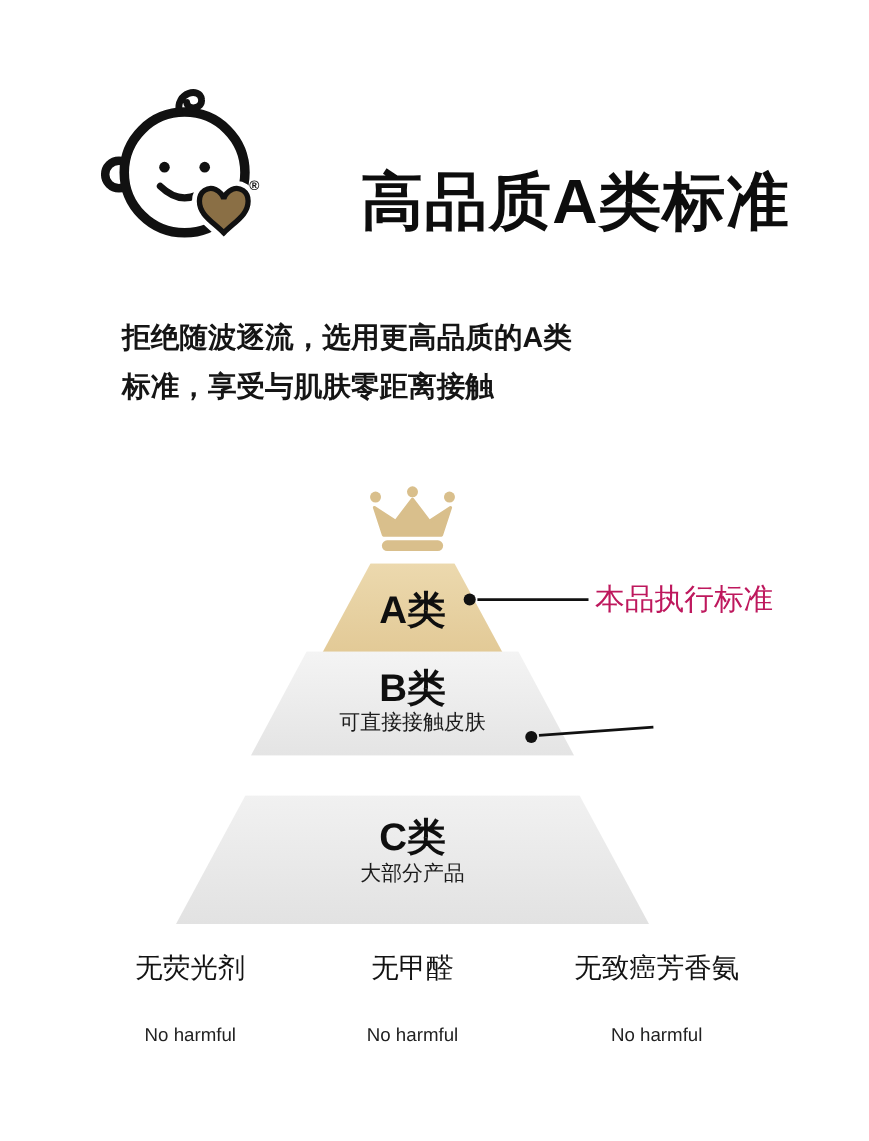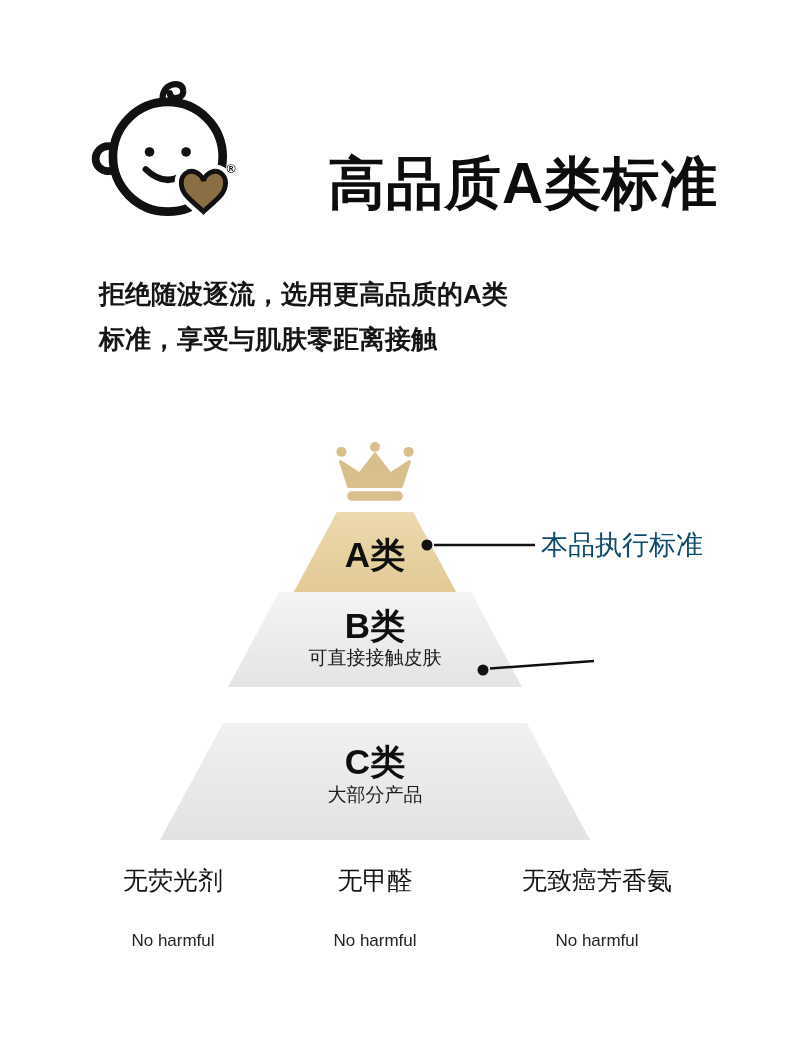--- a/index.html
+++ b/index.html
@@ -8,21 +8,21 @@
     font-family:"Liberation Sans","DejaVu Sans",sans-serif;color:#111;overflow:hidden;
   }
   
   .logo{position:absolute;left:86px;top:74px;width:154px;height:154px;}
   
   .title{
     position:absolute;left:328px;top:146px;margin:0;
     font-size:57px;font-weight:900;letter-spacing:1px;white-space:nowrap;color:#0d0d0d;
   }
   .subtitle{
-    position:absolute;left:95px;top:268px;margin:4px;
+    position:absolute;left:95px;top:268px;margin:16px;
     font-size:26px;font-weight:700;line-height:45px;color:#151515;
   }
   
   .crown{position:absolute;left:327px;top:440px;width:96px;height:66px;}
   
   .tier{
     position:absolute;display:flex;flex-direction:column;align-items:center;justify-content:center;
     text-align:center;
   }
   .tier-a{
@@ -37,21 +37,21 @@
   }
   .tier-c{
     left:160px;top:723px;width:430px;height:117px;gap:6px;padding-bottom:16px;box-sizing:border-box;
     background:linear-gradient(180deg,#f1f1f1 0%,#e2e2e2 100%);
     clip-path:polygon(14.7% 0,85.3% 0,100% 100%,0 100%);
   }
   .tier-label{font-size:35px;font-weight:700;color:#0f0f0f;line-height:1;}
   .tier-sub{font-size:19px;color:#1c1c1c;line-height:1;}
   
   .overlay{position:absolute;left:0;top:0;width:790px;height:1037px;pointer-events:none;}
-  .callout{position:absolute;white-space:nowrap;color:#0c4a6e;}
+  .callout{position:absolute;white-space:nowrap;color:#be185d;}
   .callout-1{left:541px;top:530px;font-size:27px;line-height:30px;}
   .callout-2{left:600px;top:648px;font-size:27px;line-height:38px;}
   
   .badge{position:absolute;top:868px;transform:translateX(-50%);text-align:center;}
   .badge-label{font-size:25px;color:#131313;line-height:1;}
   .badge-sub{font-size:17px;color:#222;margin-top:39px;line-height:1;}
   .badge-1{left:173px;}
   .badge-2{left:375px;}
   .badge-3{left:597px;}
 </style>

